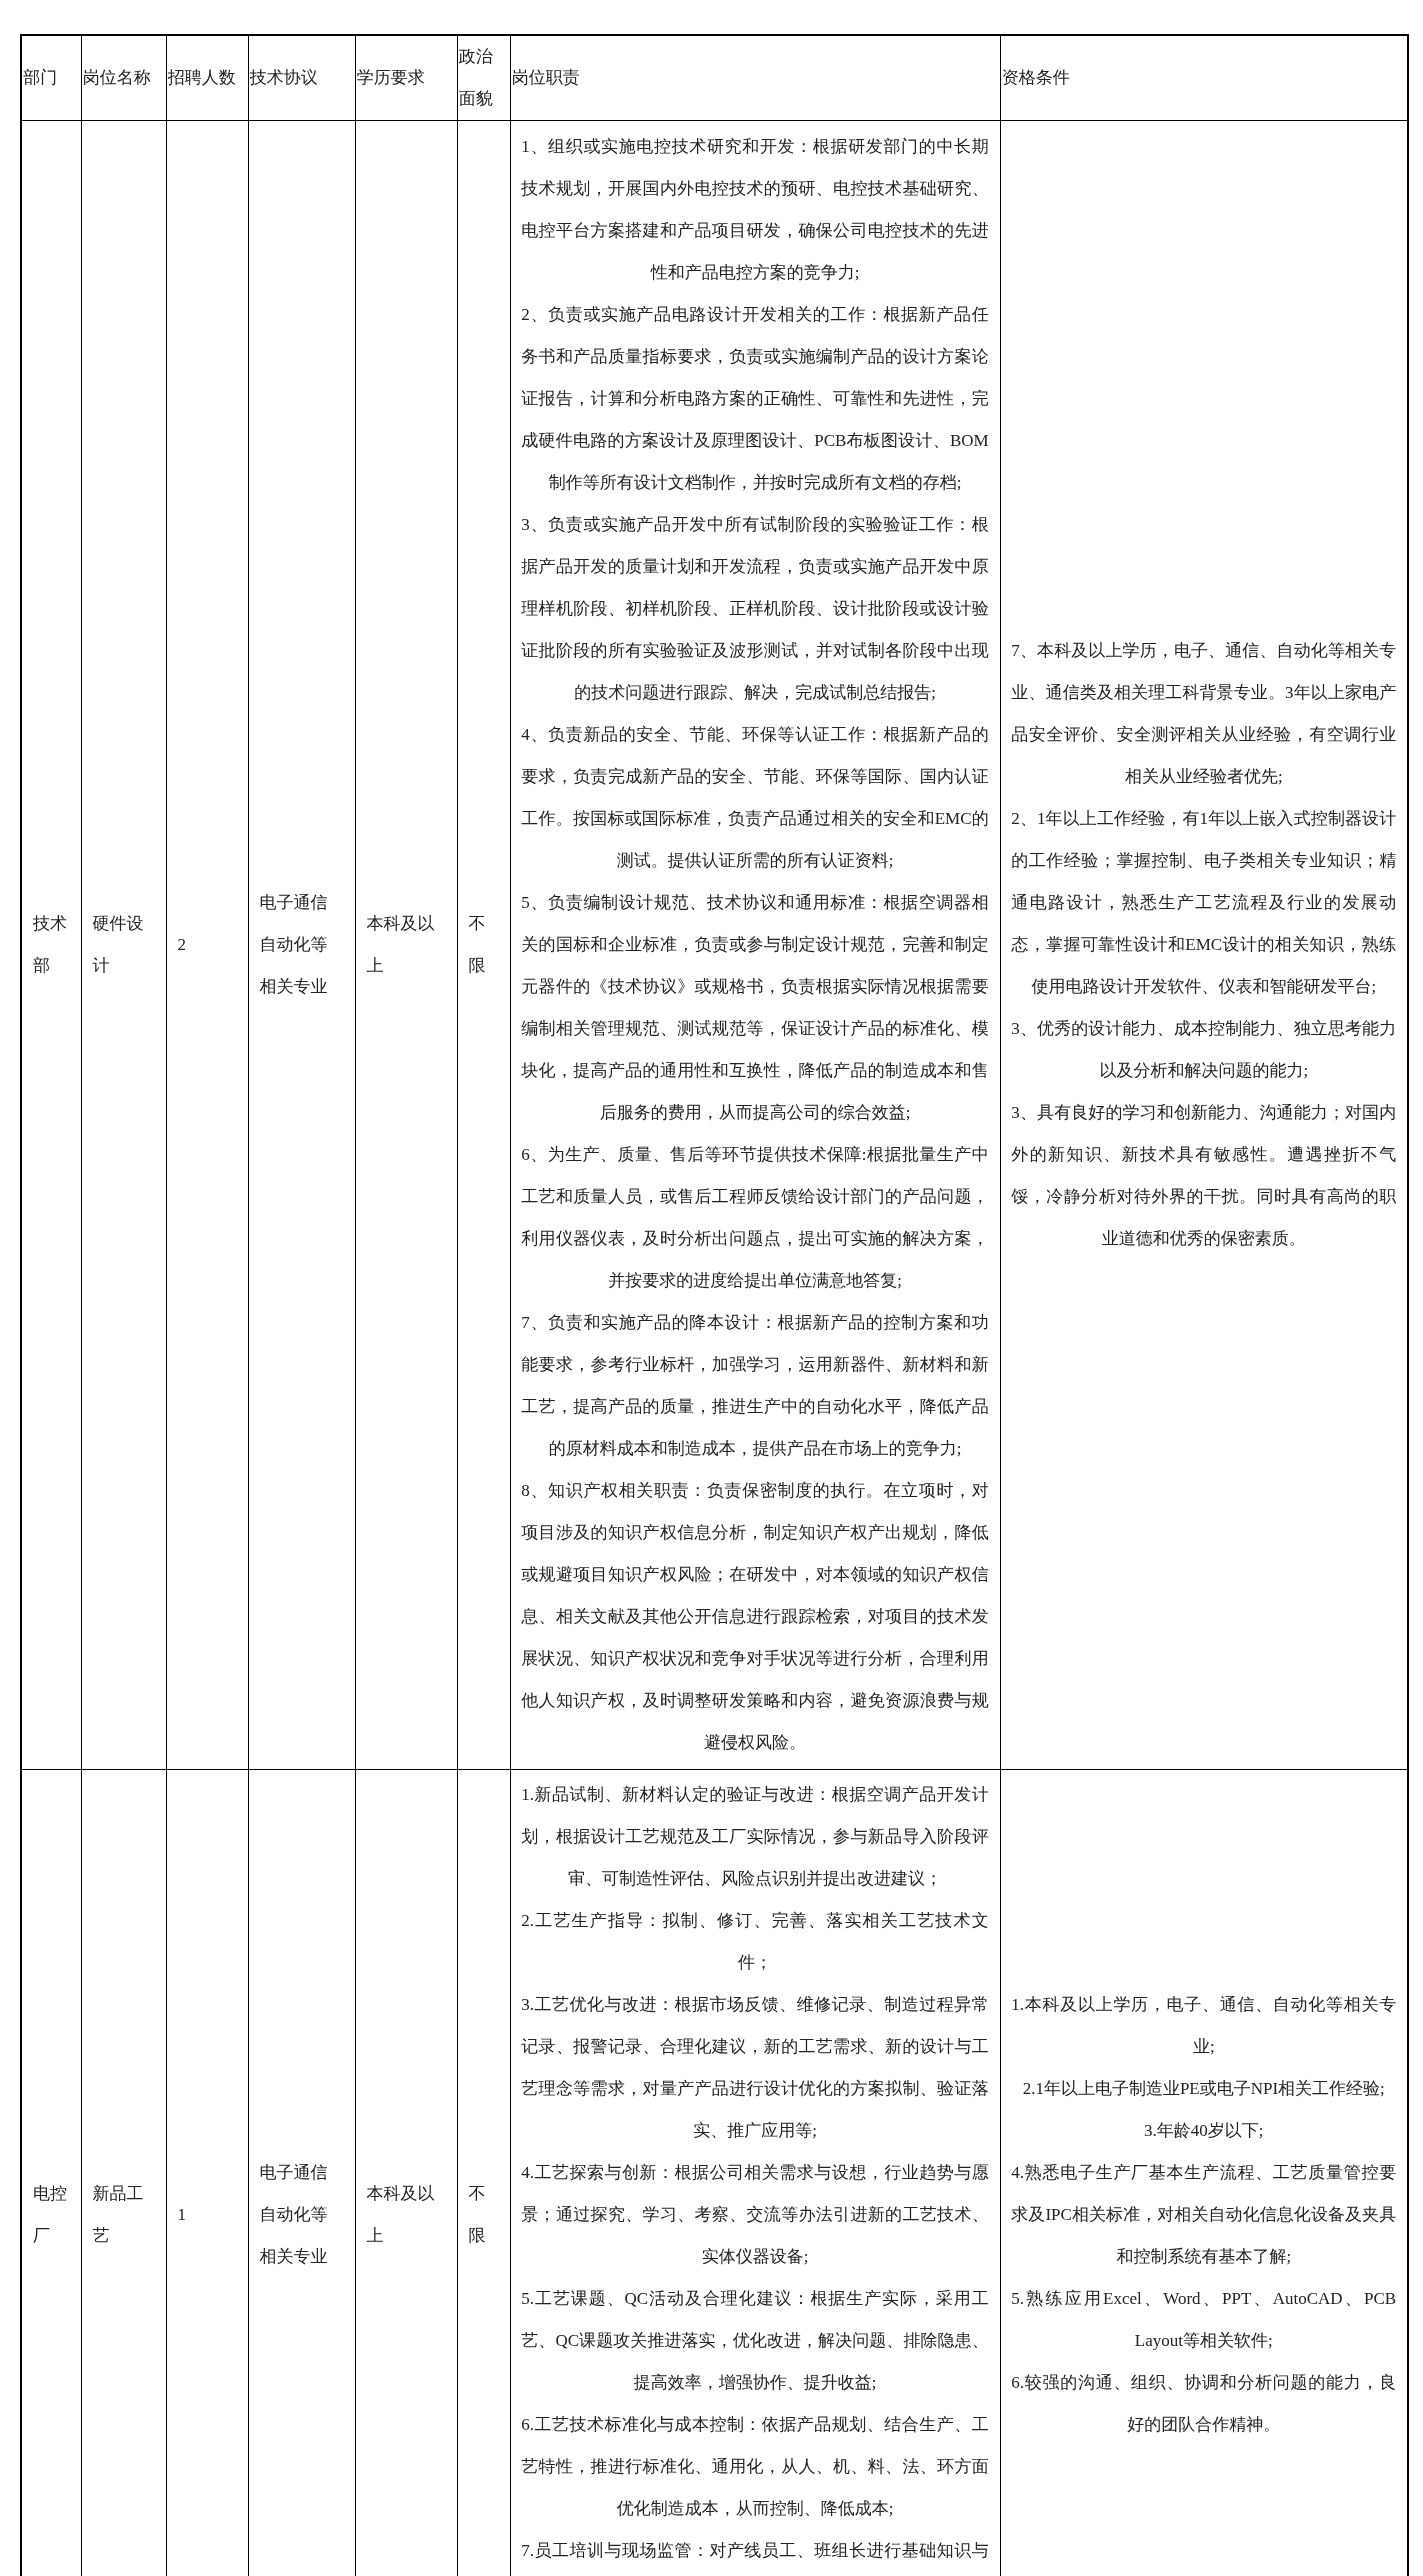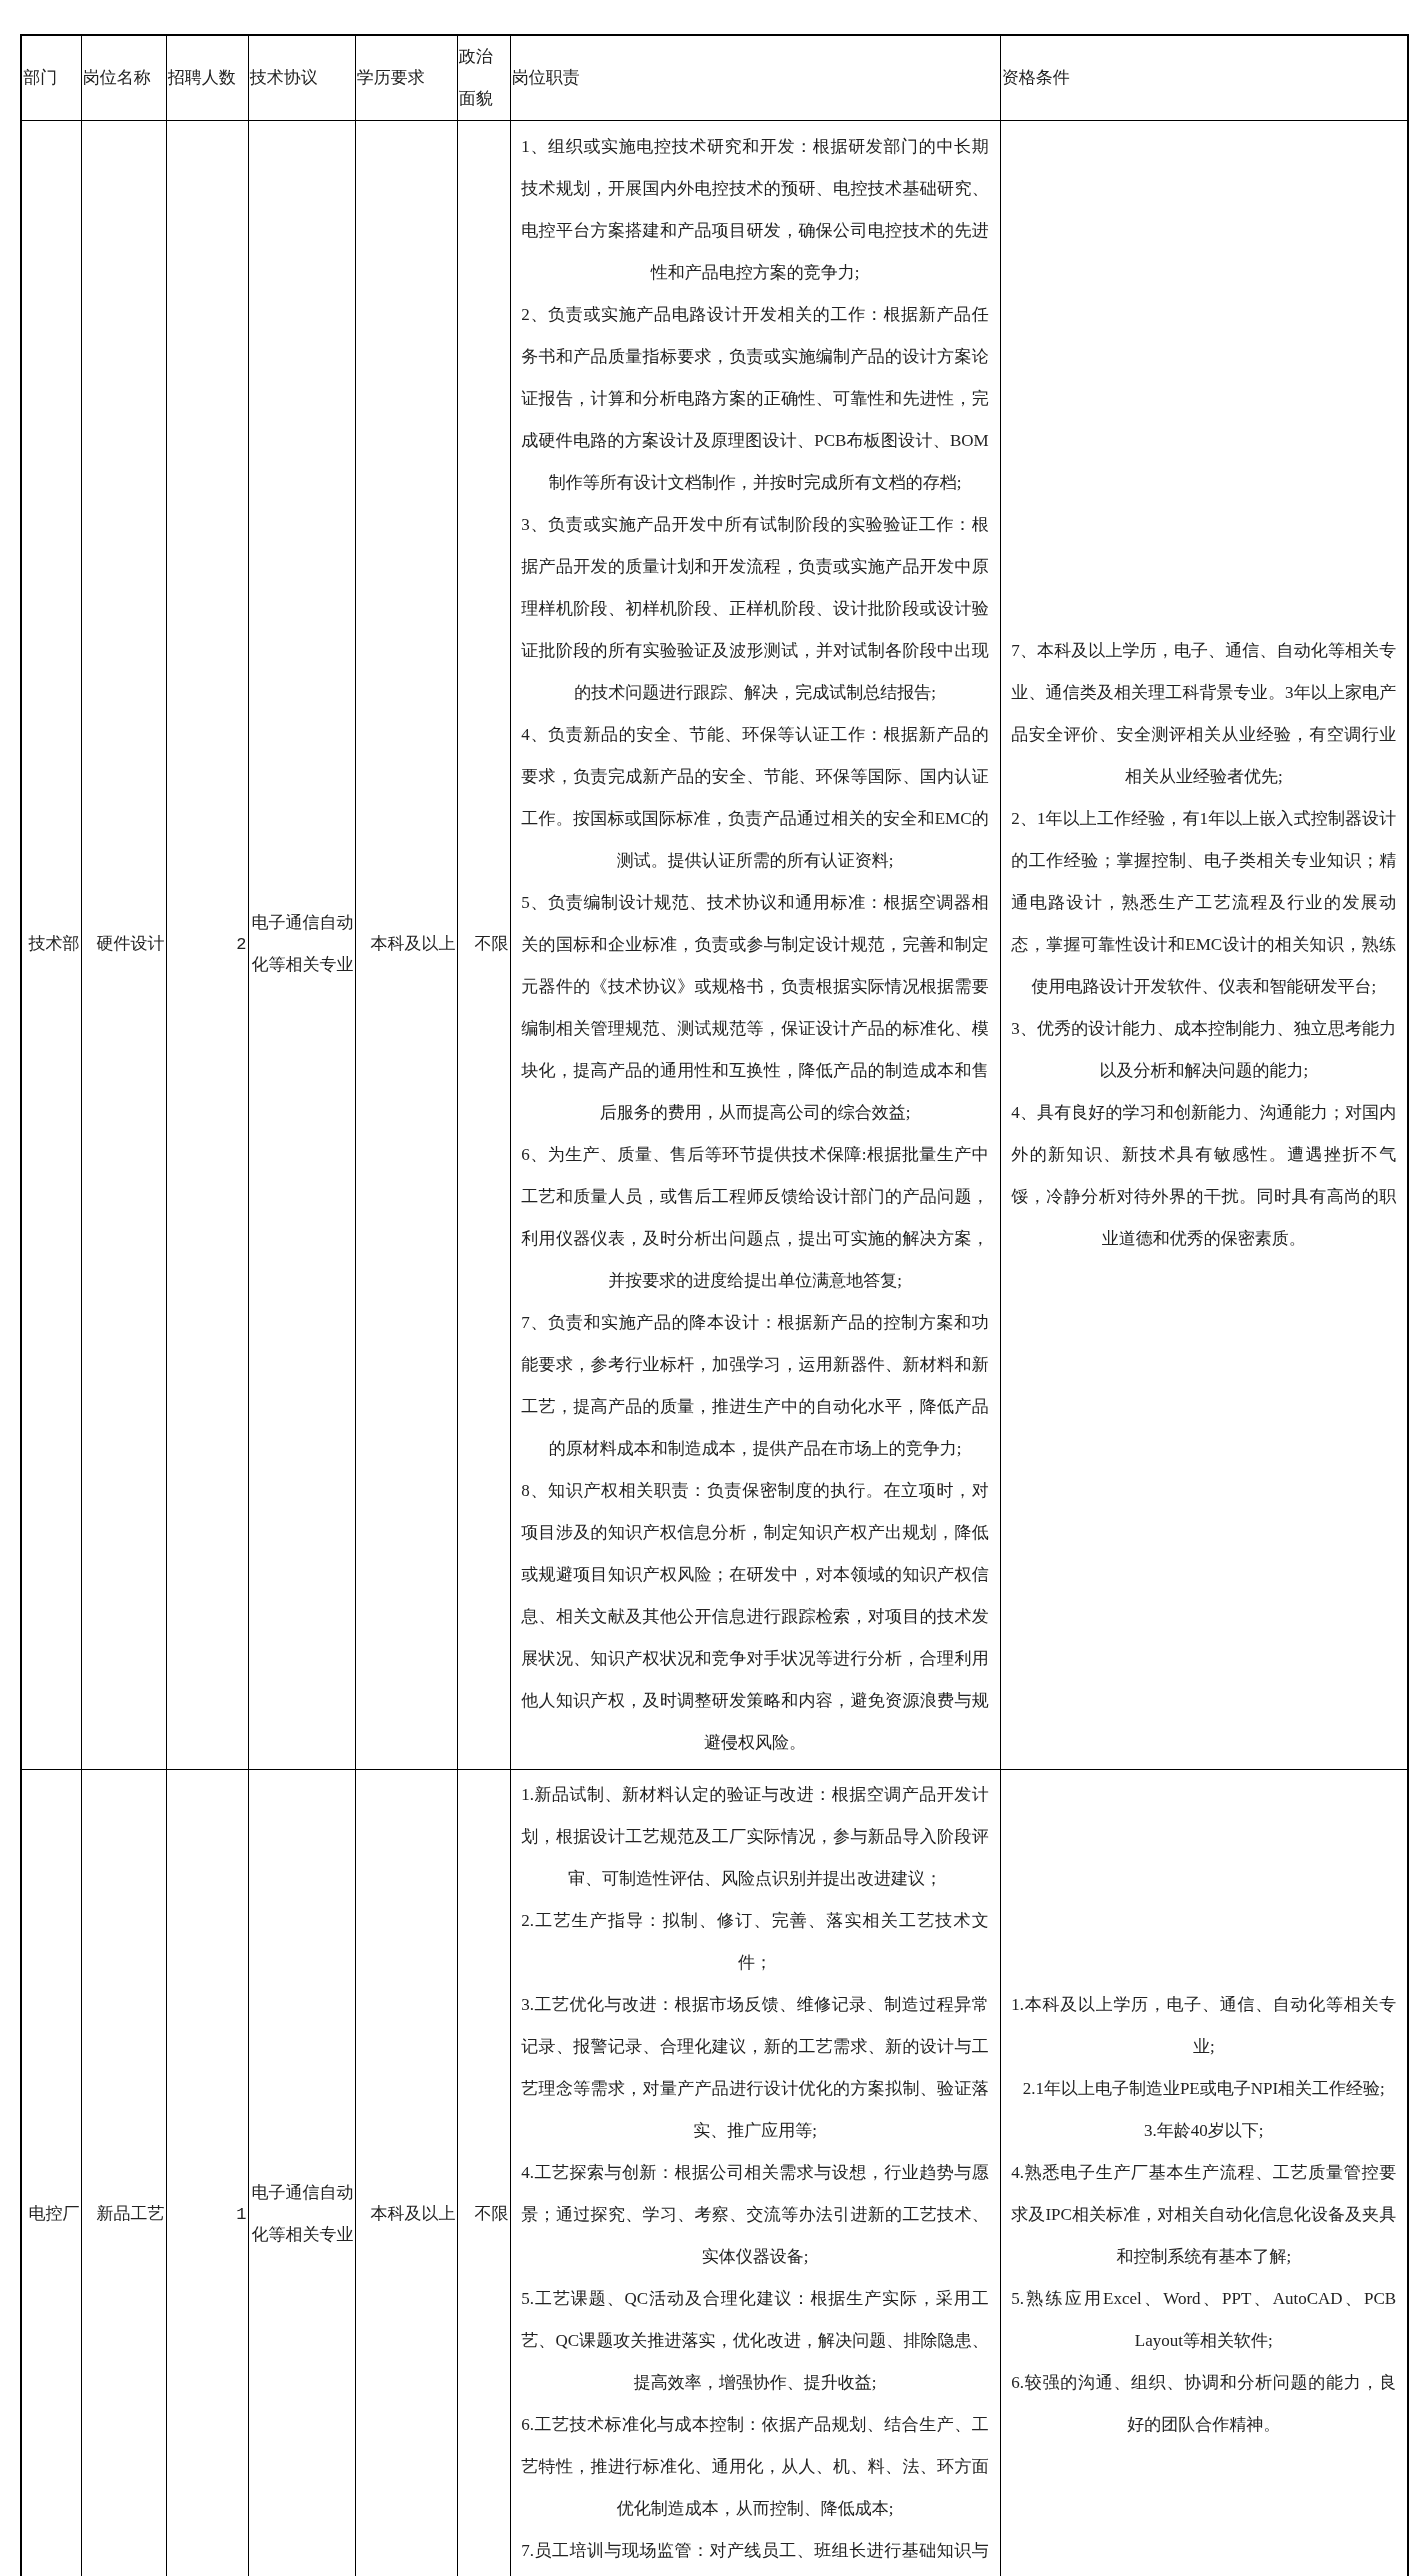--- a/index.html
+++ b/index.html
@@ -29,25 +29,24 @@
     font-size: 17px;
     overflow: hidden;
   }
   th.hdr {
     text-align: left;
     vertical-align: middle;
     line-height: 42px;
     padding: 0 1.2px;
   }
   td.center-cell {
-    text-align: right;
+    text-align: left;
     vertical-align: middle;
     line-height: 42px;
-    padding: 0 1px;
-    font-family: Liberation Mono, monospace;
+    padding: 0 11px;
   }
   td.text-cell {
     vertical-align: middle;
     line-height: 42px;
     padding: 4.8px 10.8px;
     margin-top: 40px;
   }
   td.text-cell p {
     margin: 0;
     text-align: justify;
@@ -96,21 +95,21 @@
           <p>4、负责新品的安全、节能、环保等认证工作：根据新产品的要求，负责完成新产品的安全、节能、环保等国际、国内认证工作。按国标或国际标准，负责产品通过相关的安全和EMC的测试。提供认证所需的所有认证资料;</p>
           <p>5、负责编制设计规范、技术协议和通用标准：根据空调器相关的国标和企业标准，负责或参与制定设计规范，完善和制定元器件的《技术协议》或规格书，负责根据实际情况根据需要编制相关管理规范、测试规范等，保证设计产品的标准化、模块化，提高产品的通用性和互换性，降低产品的制造成本和售后服务的费用，从而提高公司的综合效益;</p>
           <p>6、为生产、质量、售后等环节提供技术保障:根据批量生产中工艺和质量人员，或售后工程师反馈给设计部门的产品问题，利用仪器仪表，及时分析出问题点，提出可实施的解决方案，并按要求的进度给提出单位满意地答复;</p>
           <p>7、负责和实施产品的降本设计：根据新产品的控制方案和功能要求，参考行业标杆，加强学习，运用新器件、新材料和新工艺，提高产品的质量，推进生产中的自动化水平，降低产品的原材料成本和制造成本，提供产品在市场上的竞争力;</p>
           <p>8、知识产权相关职责：负责保密制度的执行。在立项时，对项目涉及的知识产权信息分析，制定知识产权产出规划，降低或规避项目知识产权风险；在研发中，对本领域的知识产权信息、相关文献及其他公开信息进行跟踪检索，对项目的技术发展状况、知识产权状况和竞争对手状况等进行分析，合理利用他人知识产权，及时调整研发策略和内容，避免资源浪费与规避侵权风险。</p>
         </td>
       <td class="text-cell">
           <p>7、本科及以上学历，电子、通信、自动化等相关专业、通信类及相关理工科背景专业。3年以上家电产品安全评价、安全测评相关从业经验，有空调行业相关从业经验者优先;</p>
           <p>2、1年以上工作经验，有1年以上嵌入式控制器设计的工作经验；掌握控制、电子类相关专业知识；精通电路设计，熟悉生产工艺流程及行业的发展动态，掌握可靠性设计和EMC设计的相关知识，熟练使用电路设计开发软件、仪表和智能研发平台;</p>
           <p>3、优秀的设计能力、成本控制能力、独立思考能力以及分析和解决问题的能力;</p>
-          <p>4、具有良好的学习和创新能力、沟通能力；对国内外的新知识、新技术具有敏感性。遭遇挫折不气馁，冷静分析对待外界的干扰。同时具有高尚的职业道德和优秀的保密素质。</p>
+          <p>3、具有良好的学习和创新能力、沟通能力；对国内外的新知识、新技术具有敏感性。遭遇挫折不气馁，冷静分析对待外界的干扰。同时具有高尚的职业道德和优秀的保密素质。</p>
         </td>
     </tr>
     <tr class="row-2">
       <td class="center-cell">电控厂</td>
       <td class="center-cell">新品工艺</td>
       <td class="center-cell">1</td>
       <td class="center-cell">电子通信自动化等相关专业</td>
       <td class="center-cell">本科及以上</td>
       <td class="center-cell">不限</td>
       <td class="text-cell">

